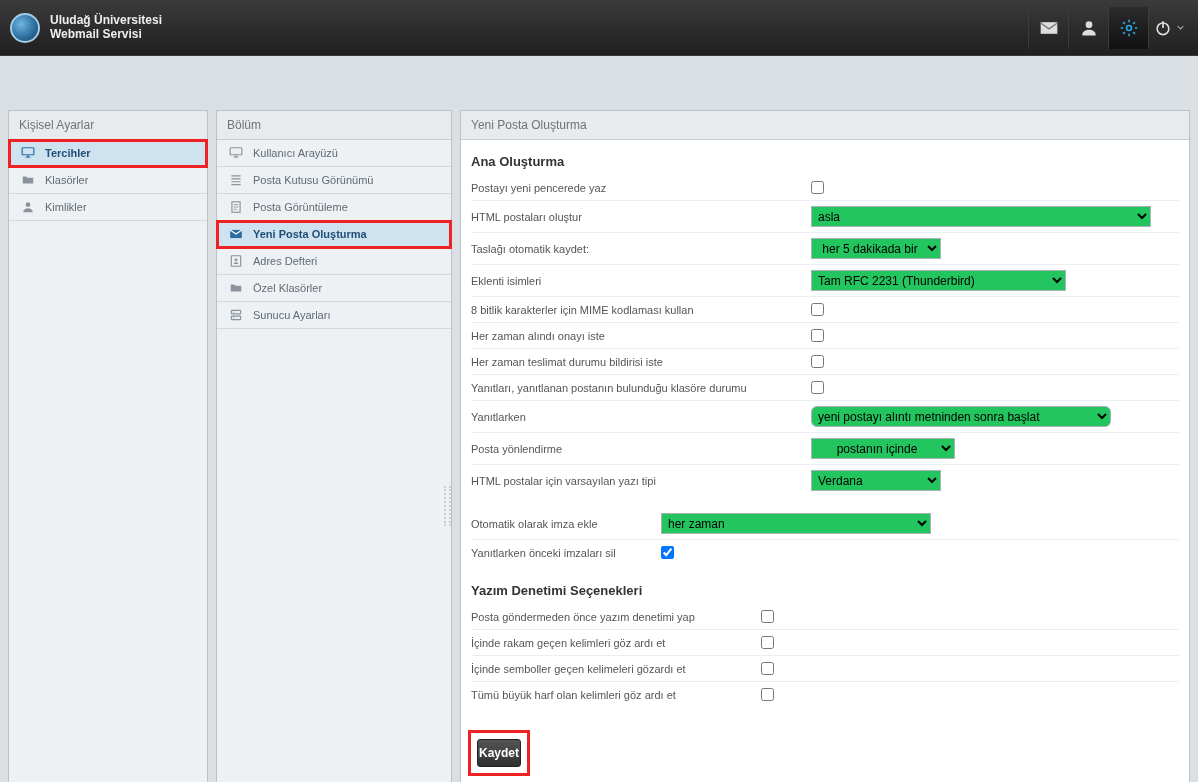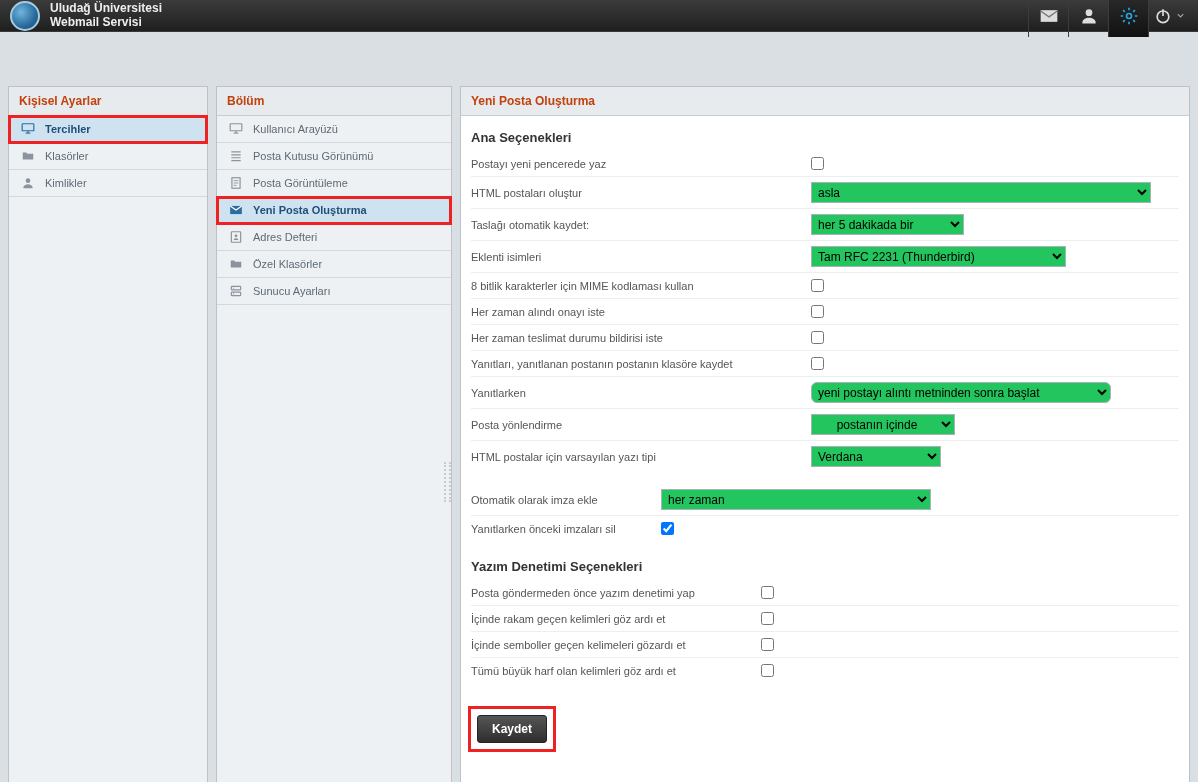--- a/index.html
+++ b/index.html
@@ -1,61 +1,61 @@
 <!DOCTYPE html>
 <html><head>
 <meta charset="utf-8">
 <style>
   * { box-sizing: border-box; margin: 0; padding: 0; }
   body { font-family: "Lucida Grande", Verdana, Arial, Helvetica, sans-serif; font-size: 11px; background: #dadfe3; color: #333; }
   
-  .topbar { height: 32px; background: linear-gradient(#3b3b3b,#1f1f1f); border-bottom: 1px solid #383838; display: flex; align-items: center; justify-content: space-between; padding: 0 10px; color: #eee; }
+  .topbar { height: 56px; background: linear-gradient(#3b3b3b,#1f1f1f); border-bottom: 1px solid #383838; display: flex; align-items: center; justify-content: space-between; padding: 0 10px; color: #eee; }
   .brand { display: flex; align-items: center; gap: 10px; }
   .logo { width: 30px; height: 30px; border-radius: 50%; background: radial-gradient(circle at 35% 35%, #6fb6e0, #2a6a9c 60%, #164869); border: 2px solid #a5cce4; }
   .brand-text { line-height: 1.15; font-size: 12px; font-weight: bold; white-space: pre-line; }
   .toolbar { display: flex; }
   .tb-btn { width: 40px; height: 42px; display: flex; align-items: center; justify-content: center; border-left: 1px solid #3c3c3c; cursor: pointer; }
   .tb-btn.active { background: linear-gradient(#2b2b2b,#111); }
   .tb-btn svg { width: 20px; height: 20px; }
   .tb-btn .dropcaret { width: 7px; height: 7px; margin-left: 4px; }
   
   .workspace { display: flex; gap: 8px; padding: 54px 8px 8px; }
   .col { background: #eef1f4; border: 1px solid #bcc2c7; }
   .col.left   { width: 200px; }
   .col.section{ width: 236px; }
   .col.main   { flex: 1; background: #fff; }
-  .panel-title { background: #e7ebee; border-bottom: 1px solid #c8cdd1; padding: 7px 10px; font-weight: bold; color: #c2410c; font-size: 12px; }
+  .panel-title { background: #e7ebee; border-bottom: 1px solid #c8cdd1; padding: 7px 10px; font-weight: normal; color: #737373; font-size: 12px; }
   .list { }
   .list-item { display: flex; align-items: center; gap: 8px; padding: 6px 10px; border-bottom: 1px solid #d4d9dd; color: #5f6a73; cursor: pointer; }
   .list-item.selected { background: #cfe2f0; color: #1f4e78; font-weight: bold; }
   .list-item .ic { width: 18px; height: 14px; display: inline-flex; align-items: center; justify-content: center; flex: 0 0 18px; }
   .list-item .ic svg { width: 16px; height: 14px; }
   .redbox { outline: 3px solid #e22; outline-offset: -2px; }
   .redbox-tight { outline: 3px solid #e22; outline-offset: 0px; }
   
   .main-inner { padding: 8px 10px 60px; }
   .fieldset-title { font-weight: bold; font-size: 13px; color: #333; margin: 6px 0 6px; }
   .fieldset { border-bottom: 12px solid transparent; }
   .frow { display: flex; align-items: center; padding: 5px 0; border-top: 1px solid #eceff1; }
   .frow:first-child { border-top: none; }
   .frow .label { width: 340px; color: #555; padding-right: 10px; }
   .frow .ctrl { }
   .group-signature .frow .label { width: 190px; }
   .group-spell .frow .label { width: 290px; }
   select { font-family: inherit; font-size: 12px; border: 1px solid #aab1b7; background: #22c55e; height: 21px; padding: 0 2px; }
   select.wide1 { width: 340px; }
-  select.wide2 { width: 153px; }
+  select.wide2 { width: 130px; text-align: center; }
   select.wide3 { width: 255px; }
   select.wide4 { width: 300px; border-radius: 6px; }
   select.wide5 { width: 144px; text-align: center; }
   select.wide6 { width: 130px; }
   select.wide7 { width: 270px; }
   input[type=checkbox] { transform: translateY(1px); }
   .save-row { margin-top: 14px; }
-  .btn-save { display: inline-block; padding: 6px 14px; background: linear-gradient(#555,#2e2e2e); color: #fff; font-weight: bold; border: 1px solid #222; border-radius: 3px; cursor: pointer; font-size: 12px; }
+  .btn-save { display: inline-block; padding: 6px 1px; background: linear-gradient(#555,#2e2e2e); color: #fff; font-weight: bold; border: 1px solid #222; border-radius: 3px; cursor: pointer; font-size: 12px; }
   .btn-save-wrap { display: inline-block; padding: 6px; }
   .drag-handle { position: absolute; left: 444px; top: 430px; width: 7px; height: 40px; border-left: 2px dotted #9aa2a8; border-right: 2px dotted #9aa2a8; opacity: .45; }
   .workspace { position: relative; }
 </style>
 </head>
 <body>
 
 <div class="topbar">
   <div class="brand">
     <span class="logo"></span>
@@ -194,21 +194,21 @@
             </svg>
           </span>
           <span>Sunucu Ayarları</span>
         </div>
       </div>
   </div>
 
   <div class="col main">
     <div class="panel-title">Yeni Posta Oluşturma</div>
     <div class="main-inner" id="main-inner">
-        <div class="fieldset-title">Ana Seçenekleri</div>
+        <div class="fieldset-title">Ana Oluşturma</div>
         <div class="fieldset ">
           <div class="frow">
             <div class="label">Postayı yeni pencerede yaz</div>
             <div class="ctrl"><input type="checkbox" style=""></div>
           </div>
           <div class="frow">
             <div class="label">HTML postaları oluştur</div>
             <div class="ctrl"><select class="wide1"><option>asla</option></select></div>
           </div>
           <div class="frow">
@@ -225,21 +225,21 @@
           </div>
           <div class="frow">
             <div class="label">Her zaman alındı onayı iste</div>
             <div class="ctrl"><input type="checkbox" style=""></div>
           </div>
           <div class="frow">
             <div class="label">Her zaman teslimat durumu bildirisi iste</div>
             <div class="ctrl"><input type="checkbox" style=""></div>
           </div>
           <div class="frow">
-            <div class="label">Yanıtları, yanıtlanan postanın postanın klasöre kaydet</div>
+            <div class="label">Yanıtları, yanıtlanan postanın bulunduğu klasöre durumu</div>
             <div class="ctrl"><input type="checkbox" style=""></div>
           </div>
           <div class="frow">
             <div class="label">Yanıtlarken</div>
             <div class="ctrl"><select class="wide4"><option>yeni postayı alıntı metninden sonra başlat</option></select></div>
           </div>
           <div class="frow">
             <div class="label">Posta yönlendirme</div>
             <div class="ctrl"><select class="wide5"><option>postanın içinde</option></select></div>
           </div>

